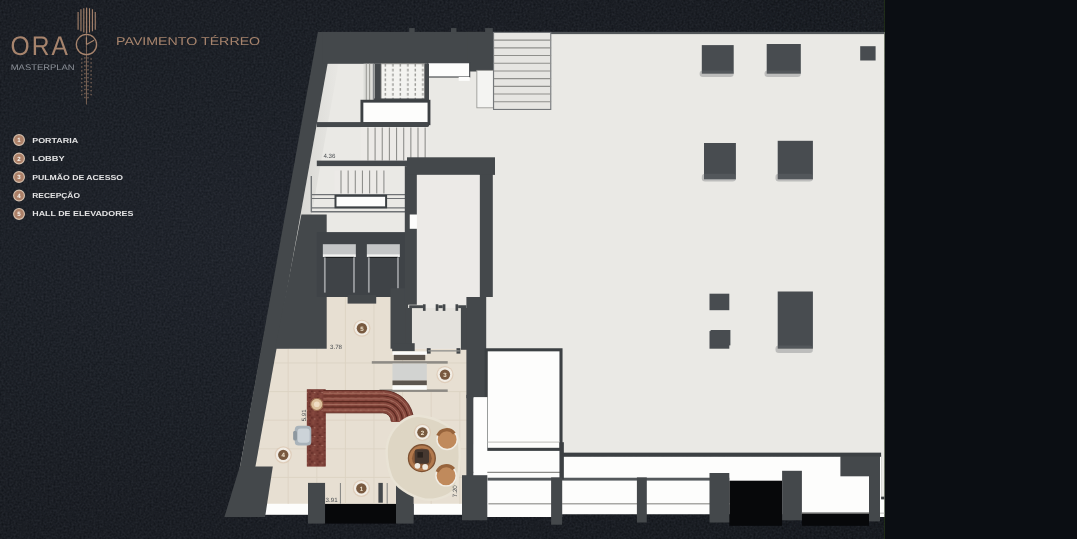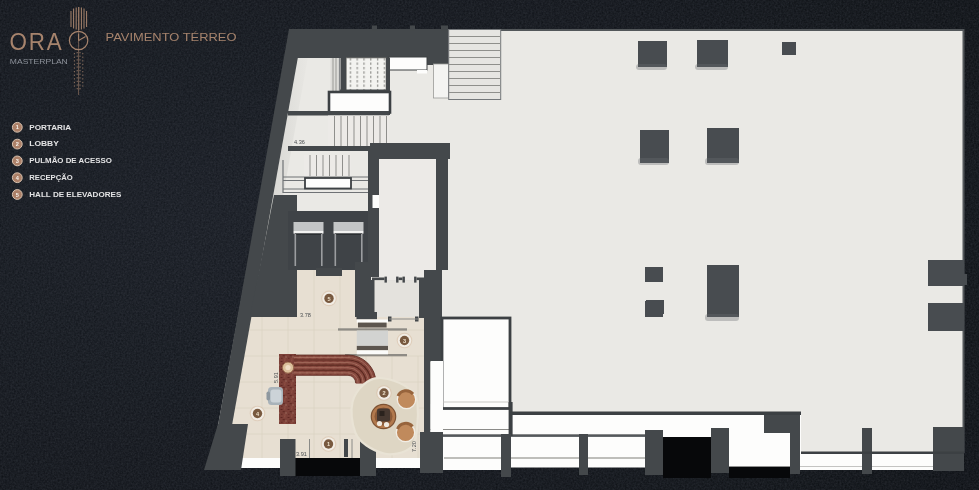--- a/index.html
+++ b/index.html
@@ -1,16 +1,16 @@
 <!DOCTYPE html>
 <html><head>
 <meta charset="utf-8">
 <style>
   html,body{margin:0;padding:0;background:#0b0e13;}
-  #stage{position:relative;width:979px;height:490px;overflow:hidden;
+  #stage{position:relative;width:804px;height:490px;overflow:hidden;
     background:#4d7c0f;font-family:"Liberation Sans",sans-serif;}
 </style>
 </head>
 <body>
 <div id="stage">
 
 <svg width="979" height="490" style="position:absolute;left:0;top:0">
   <filter id="noise">
         <feTurbulence type="fractalNoise" baseFrequency="0.55" numOctaves="3" result="n"></feTurbulence>
   <feColorMatrix in="n" type="matrix" values="0 0 0 0 0.38 0 0 0 0 0.41 0 0 0 0 0.50 0 0 0 0.32 0"></feColorMatrix>

